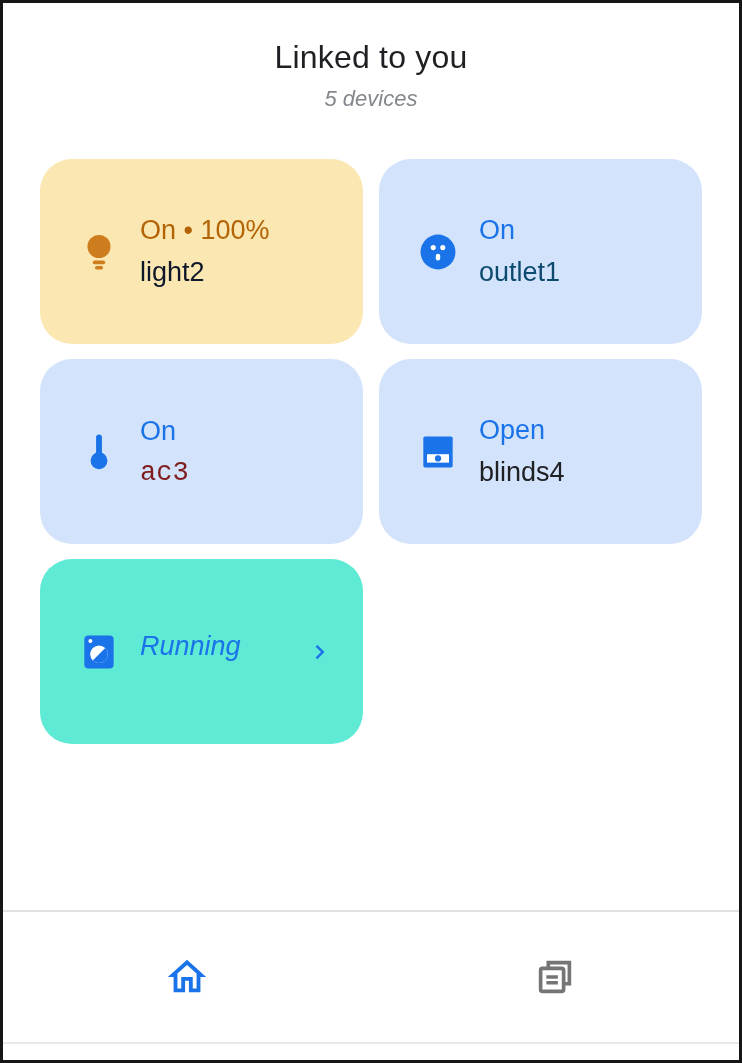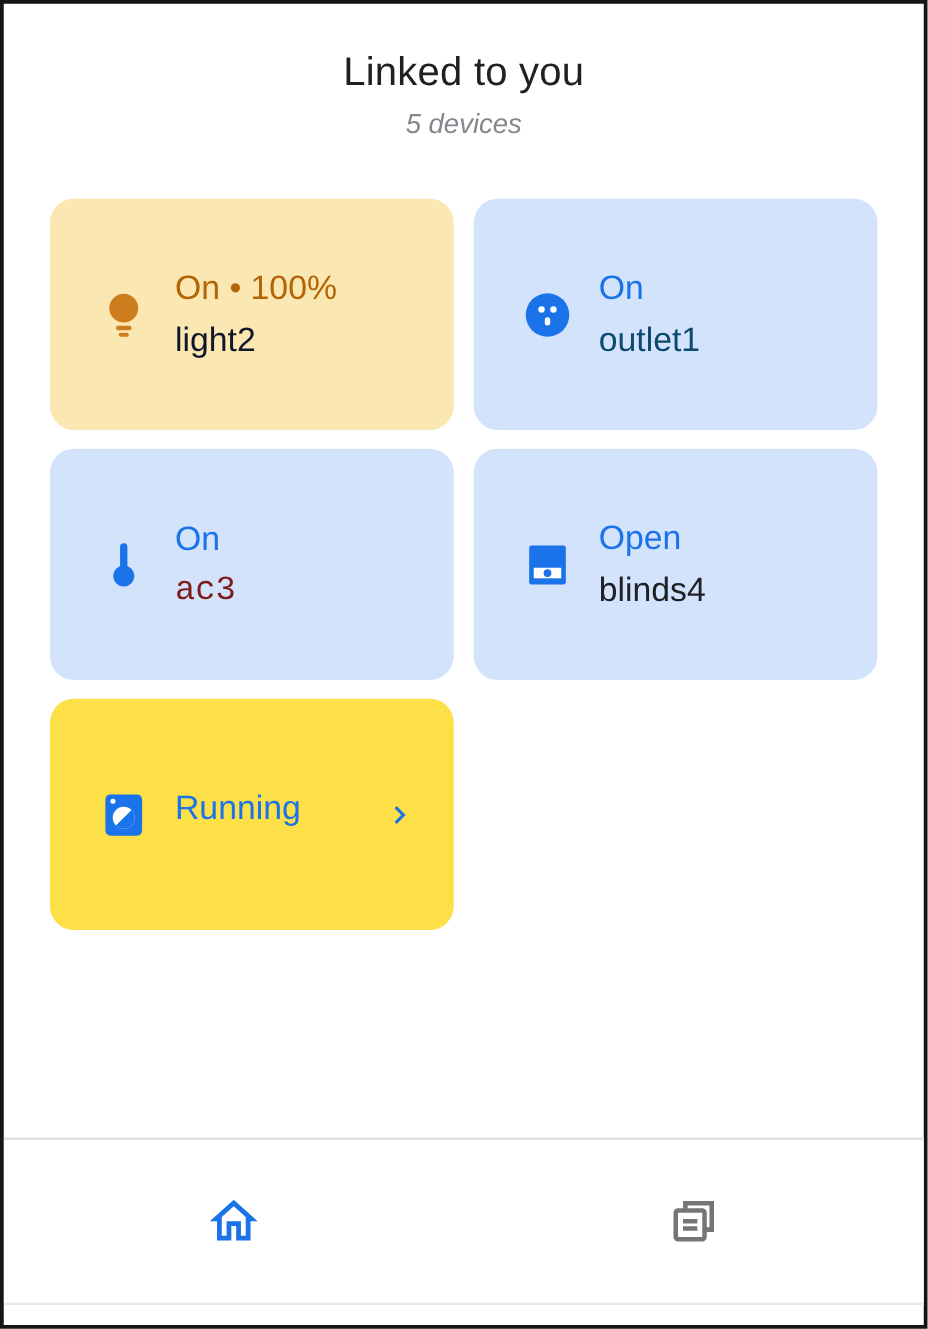--- a/index.html
+++ b/index.html
@@ -24,21 +24,21 @@
   }
   .device-grid {
     margin:47px 37px 0 37px;
     display:grid;
     grid-template-columns:1fr 1fr;
     column-gap:16px;
     row-gap:15px;
   }
   .card {
     height:185px;
-    border-radius:19px;
+    border-radius:32px;
     display:flex;
     align-items:center;
     padding:0 28px 0 36px;
     cursor:pointer;
   }
   .card-icon { width:46px; height:46px; flex:none; display:flex; align-items:center; justify-content:center; }
   .card-icon svg { width:44px; height:44px; display:block; }
   .card-text { margin-left:18px; display:flex; flex-direction:column; min-width:0; }
   .status { font-size:27px; font-weight:400; margin-bottom:11px; white-space:nowrap; }
   .dev-name { font-size:27px; color:#202124; font-weight:400; white-space:nowrap; }
@@ -122,21 +122,21 @@
     <circle cx="12" cy="15.5" r="1.7"></circle>
   </svg>
         </span>
     <span class="card-text">
       <span class="status" style="color: rgb(26, 115, 232);">Open</span>
       <span class="dev-name" style="color: rgb(32, 33, 36);">blinds4</span>
     </span>
 
   </div>
 
-  <div class="card" style="background: #fde047;">
+  <div class="card" style="background: #5eead4; font-style: italic;">
     <span class="card-icon" style="color: rgb(26, 115, 232);">
           <svg viewBox="0 0 24 24" fill="currentColor">
     <rect x="4" y="3" width="16" height="18" rx="2.2"></rect>
     <circle cx="7.3" cy="6" r="1.1" fill="#ffffff"></circle>
     <circle cx="12" cy="13.2" r="4.8" fill="#ffffff"></circle>
     <path d="M15.4 9.8 a4.8 4.8 0 0 1 -6.8 6.8 z"></path>
   </svg>
         </span>
     <span class="card-text">
       <span class="status" style="color: rgb(26, 115, 232);">Running</span>

